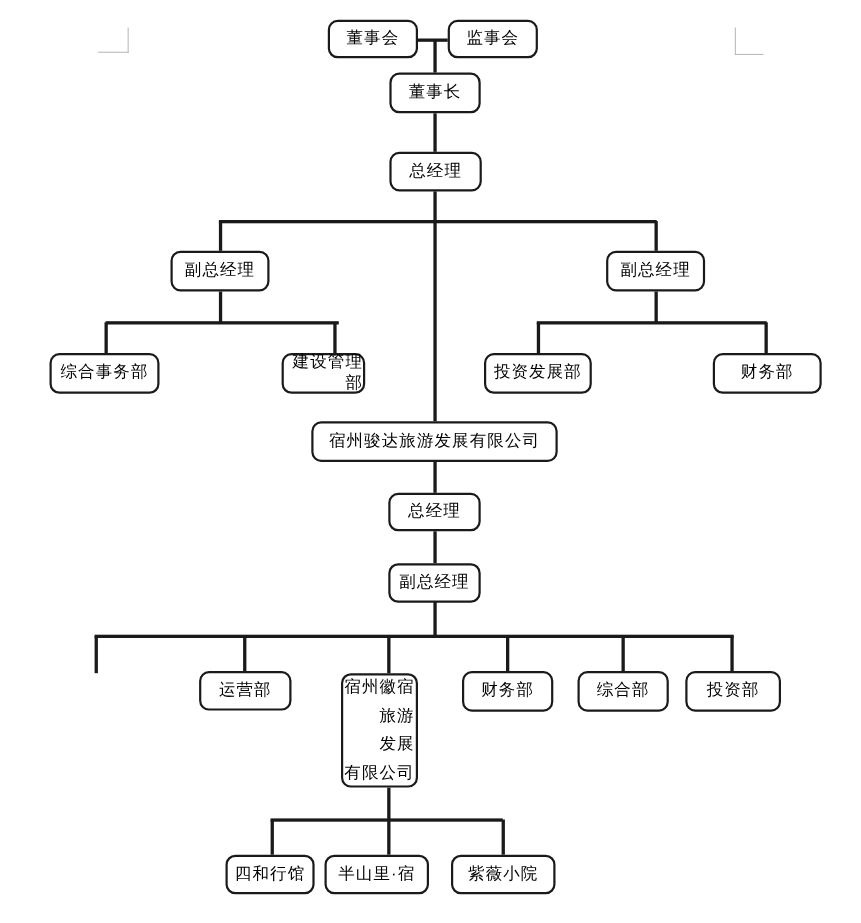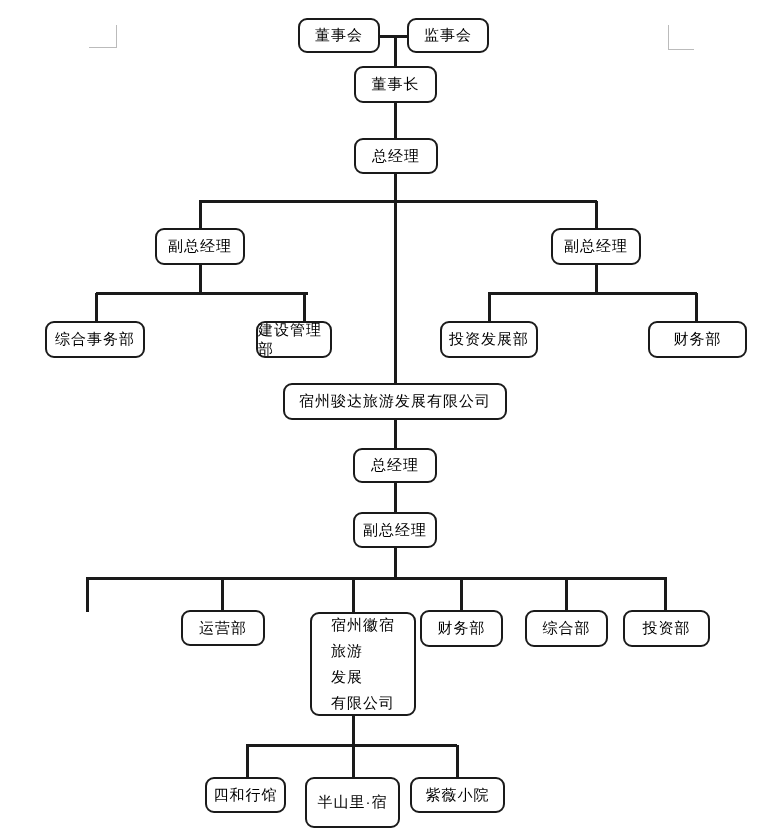--- a/index.html
+++ b/index.html
@@ -4,21 +4,21 @@
 <style>
   html,body{margin:0;padding:0;background:#fff;}
   #canvas{
     position:relative;width:783px;height:839px;background:#fff;overflow:hidden;
     font-family:"Liberation Sans","DejaVu Sans",sans-serif;color:#000;
   }
   .node{
     position:absolute;box-sizing:border-box;background:#fff;
     border:2px solid #1a1a1a;border-radius:9px;
     display:flex;align-items:center;justify-content:center;
-    font-size:15px;text-align:left;letter-spacing:1px;line-height:1.25;
+    font-size:15px;text-align:right;letter-spacing:1px;line-height:1.25;
     z-index:2;
   }
   .node.multiline{white-space:pre-line;line-height:1.72;}
   .hl,.vl{position:absolute;background:#1a1a1a;z-index:1;}
   .hl{height:3px;}
   .vl{width:3px;}
   .mark{position:absolute;background:#bbb;z-index:0;}
 </style>
 </head>
 <body>
@@ -68,24 +68,24 @@
   <div class="node" style="left:155px;top:228px;width:90px;height:37px">副总经理</div>
   <div class="node" style="left:551px;top:228px;width:90px;height:37px">副总经理</div>
   <div class="node" style="left:45px;top:321px;width:100px;height:37px">综合事务部</div>
   <div class="node" style="left:256px;top:321px;width:76px;height:37px">建设管理部</div>
   <div class="node" style="left:440px;top:321px;width:98px;height:37px">投资发展部</div>
   <div class="node" style="left:648px;top:321px;width:99px;height:37px">财务部</div>
   <div class="node" style="left:283px;top:383px;width:224px;height:37px">宿州骏达旅游发展有限公司</div>
   <div class="node" style="left:353px;top:448px;width:84px;height:35px">总经理</div>
   <div class="node" style="left:353px;top:512px;width:84px;height:36px">副总经理</div>
   <div class="node" style="left:181px;top:610px;width:84px;height:36px">运营部</div>
-  <div class="node multiline" style="left:310px;top:612px;width:106px;height:104px">宿州徽宿
+  <div class="node multiline" style="left:310px;top:612px;width:70px;height:104px">宿州徽宿
 旅游
 发展
 有限公司</div>
   <div class="node" style="left:420px;top:610px;width:83px;height:37px">财务部</div>
   <div class="node" style="left:525px;top:610px;width:83px;height:37px">综合部</div>
   <div class="node" style="left:623px;top:610px;width:87px;height:37px">投资部</div>
   <div class="node" style="left:205px;top:777px;width:81px;height:36px">四和行馆</div>
-  <div class="node" style="left:305px;top:777px;width:95px;height:51px">半山里·宿</div>
+  <div class="node" style="left:295px;top:777px;width:95px;height:36px">半山里·宿</div>
   <div class="node" style="left:410px;top:777px;width:95px;height:36px">紫薇小院</div>
 
 </div>
 
 </body></html>

